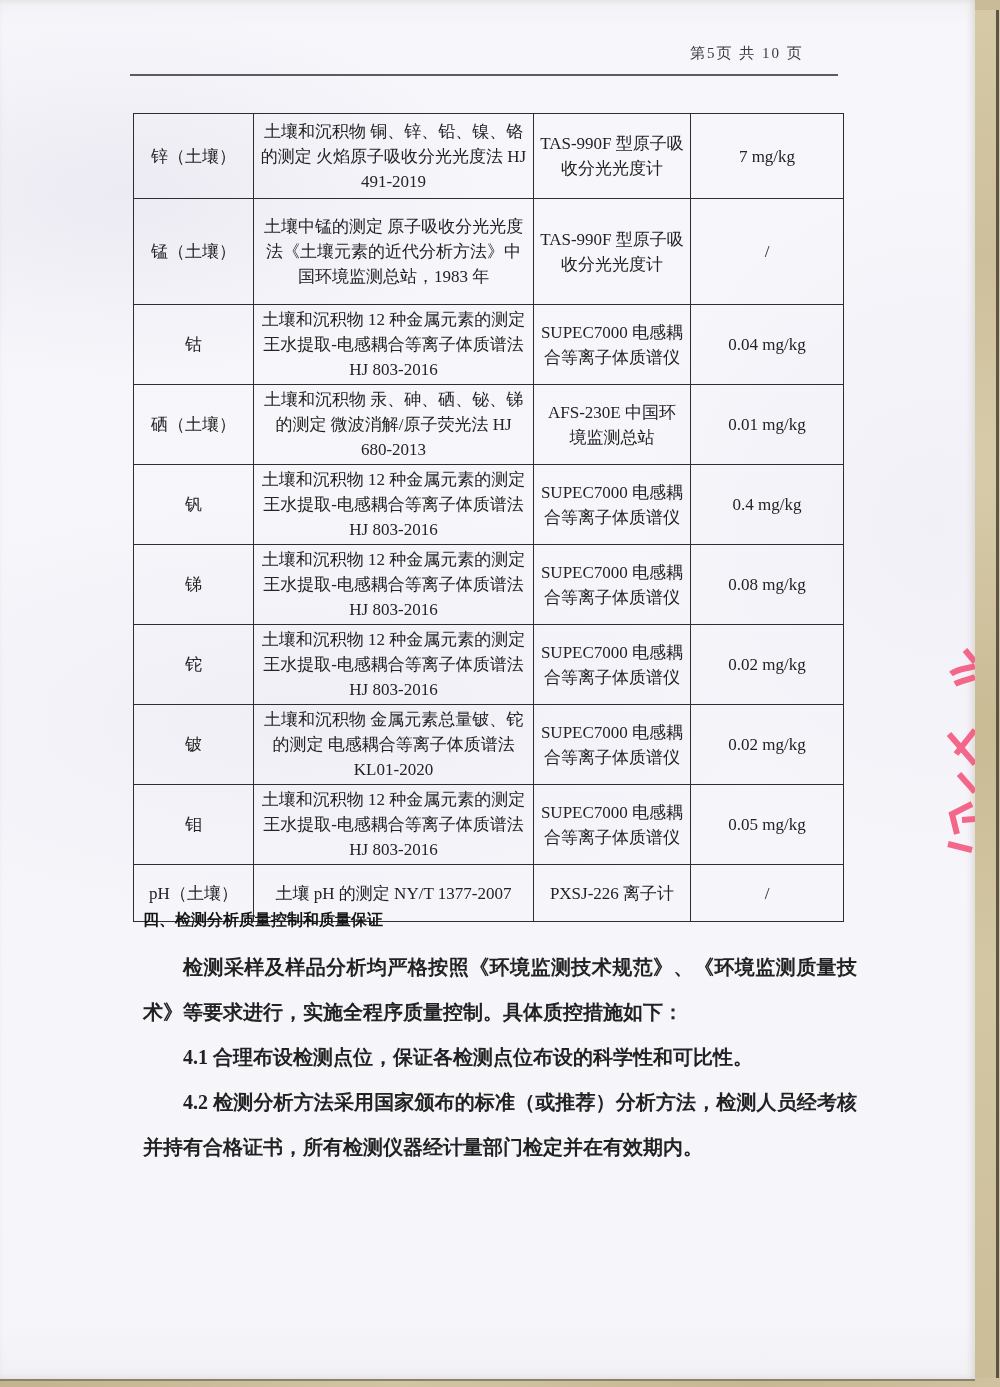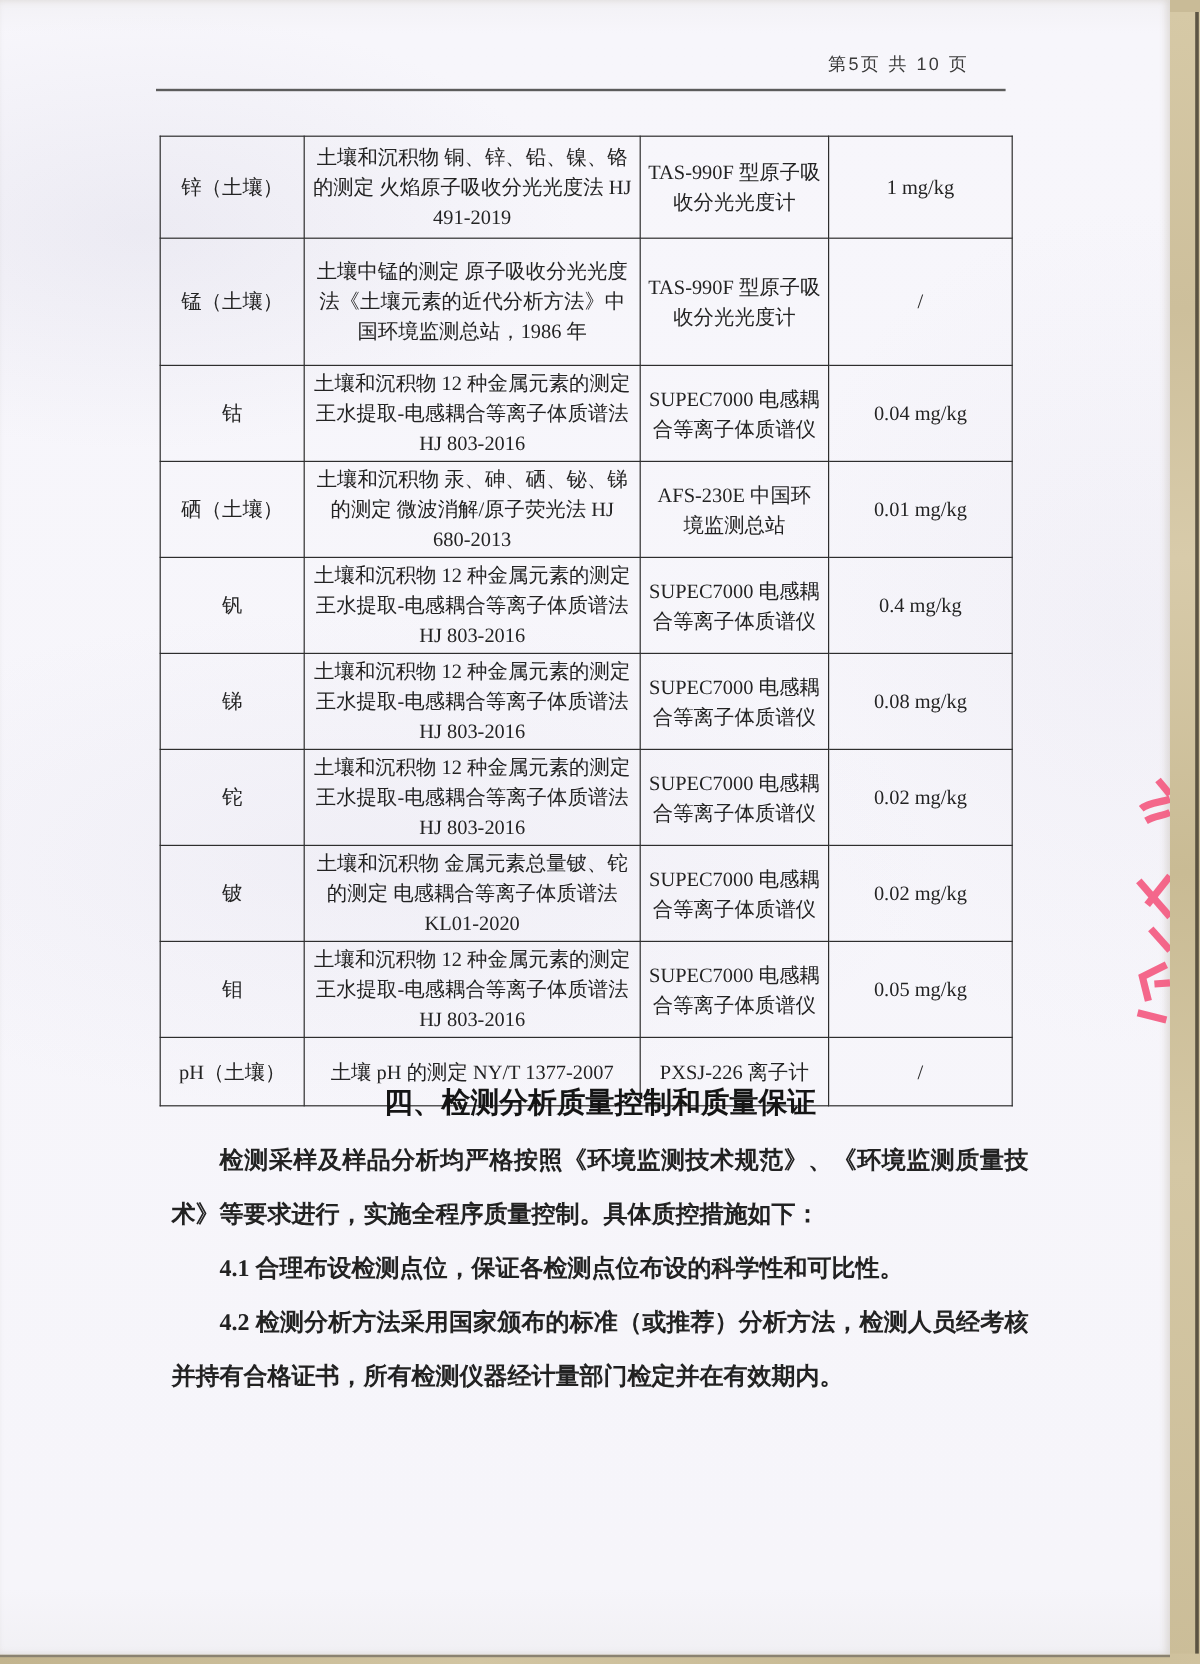--- a/index.html
+++ b/index.html
@@ -21,38 +21,38 @@
       radial-gradient(ellipse 520px 260px at 12% 14%, rgba(196,194,214,.22), transparent 70%),
       radial-gradient(ellipse 700px 300px at 30% 52%, rgba(205,202,222,.16), transparent 70%),
       radial-gradient(ellipse 420px 500px at 96% 38%, rgba(210,206,224,.14), transparent 70%),
       linear-gradient(180deg,#f2f1f5 0%, #f7f6fb 2%, #f6f5fa 96%, #f1f0f4 100%);
     border-bottom:2px solid #8a8271;
     box-shadow:inset -3px 0 6px rgba(150,140,110,.25);}
 
   
   .page-indicator{position:absolute;left:690px;top:44px;width:150px;
     font-size:15px;letter-spacing:2px;color:#3a3a3a;
-    font-family:Liberation Sans, sans-serif;}
+    font-family:Liberation Serif, serif;}
   .header-rule{position:absolute;left:130px;top:74px;width:708px;height:2px;background:#5c5c5c;}
 
   
   table.method-table{position:absolute;left:133px;top:113px;width:710px;
     border-collapse:collapse;table-layout:fixed;
     font-size:17px;line-height:25px;}
   .method-table col.c1{width:120px;} .method-table col.c2{width:280px;}
   .method-table col.c3{width:157px;} .method-table col.c4{width:153px;}
   .method-table td{border:1.5px solid #2e2e2e;text-align:center;vertical-align:middle;
     padding:2px 6px;color:#232323;}
   tr.h83 td{height:80px;} tr.h104 td{height:101px;} tr.h77 td{height:74px;} tr.h57 td{height:52px;}
 
   
   .text-block{position:absolute;left:143px;top:903px;width:714px;font-size:20px;line-height:45px;
     text-align:justify;color:#222;}
   .sec-heading{font-family:"Liberation Sans","DejaVu Sans",sans-serif;
-    font-weight:bold;font-size:24px;line-height:34px;margin:0 0 8px 0;color:#151515;text-align:center;}
+    font-weight:bold;font-size:16px;line-height:34px;margin:0 0 8px 0;color:#151515;text-align:left;}
   .text-block p{margin:0;text-indent:2em;font-weight:bold;}
   .text-block p.gap-before{margin-top:16px;}
 
   
   .stamp-frag{position:absolute;left:934px;top:642px;width:41px;height:216px;}
 </style>
 </head>
 <body>
 
 <div class="scan">
@@ -71,25 +71,25 @@
           <col class="c1">
           <col class="c2">
           <col class="c3">
           <col class="c4">
         </colgroup>
       <tbody>
         <tr class="h83">
           <td>锌（土壤）</td>
           <td>土壤和沉积物 铜、锌、铅、镍、铬的测定 火焰原子吸收分光光度法 HJ 491-2019</td>
           <td>TAS-990F 型原子吸收分光光度计</td>
-          <td>1 mg/kg</td>
+          <td>7 mg/kg</td>
         </tr>
         <tr class="h104">
           <td>锰（土壤）</td>
-          <td>土壤中锰的测定 原子吸收分光光度法《土壤元素的近代分析方法》中国环境监测总站，1986 年</td>
+          <td>土壤中锰的测定 原子吸收分光光度法《土壤元素的近代分析方法》中国环境监测总站，1983 年</td>
           <td>TAS-990F 型原子吸收分光光度计</td>
           <td>/</td>
         </tr>
         <tr class="h77">
           <td>钴</td>
           <td>土壤和沉积物 12 种金属元素的测定 王水提取-电感耦合等离子体质谱法 HJ 803-2016</td>
           <td>SUPEC7000 电感耦合等离子体质谱仪</td>
           <td>0.04 mg/kg</td>
         </tr>
         <tr class="h77">

